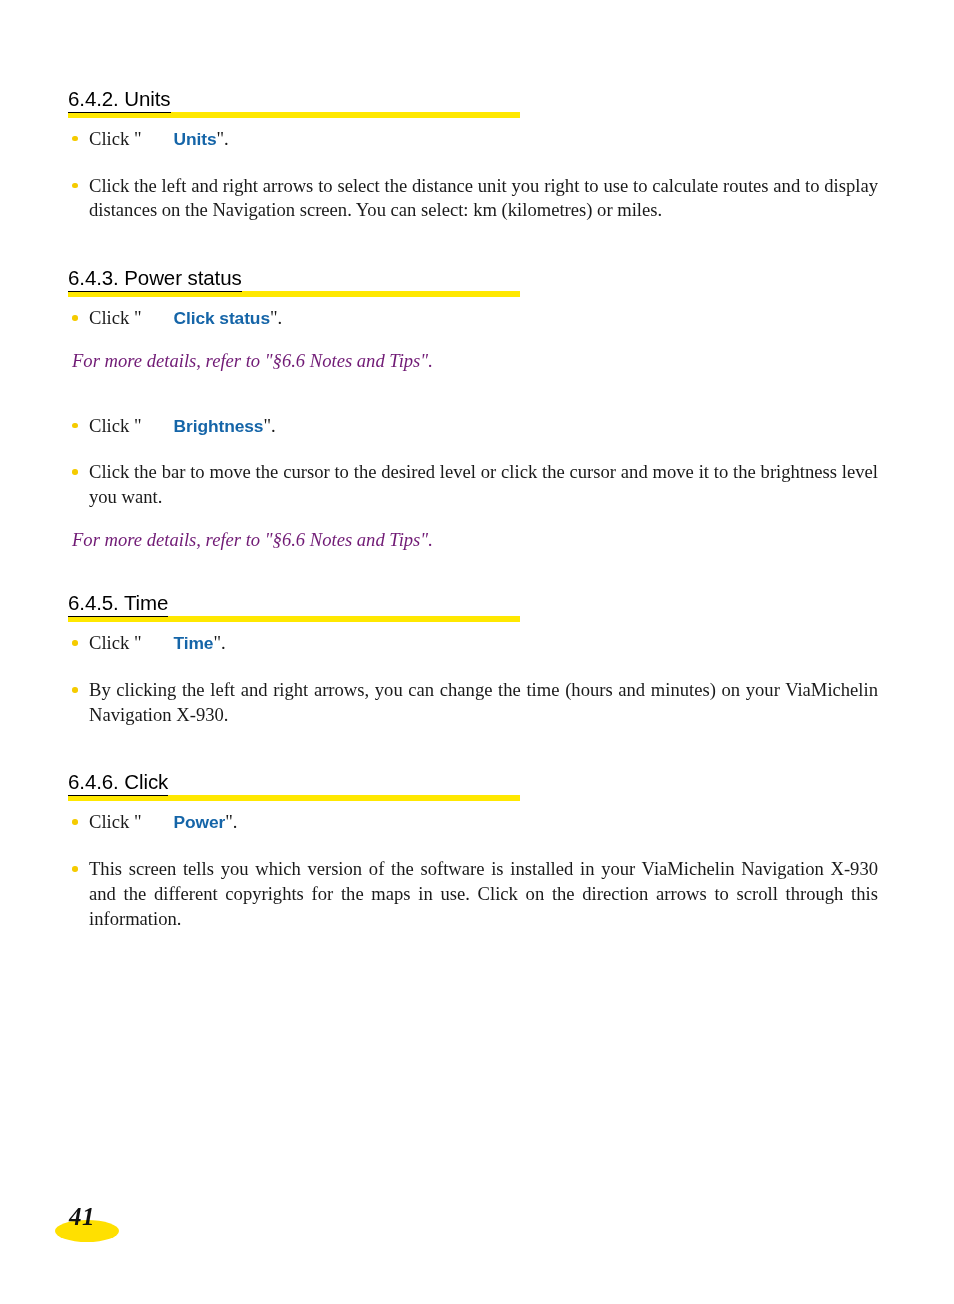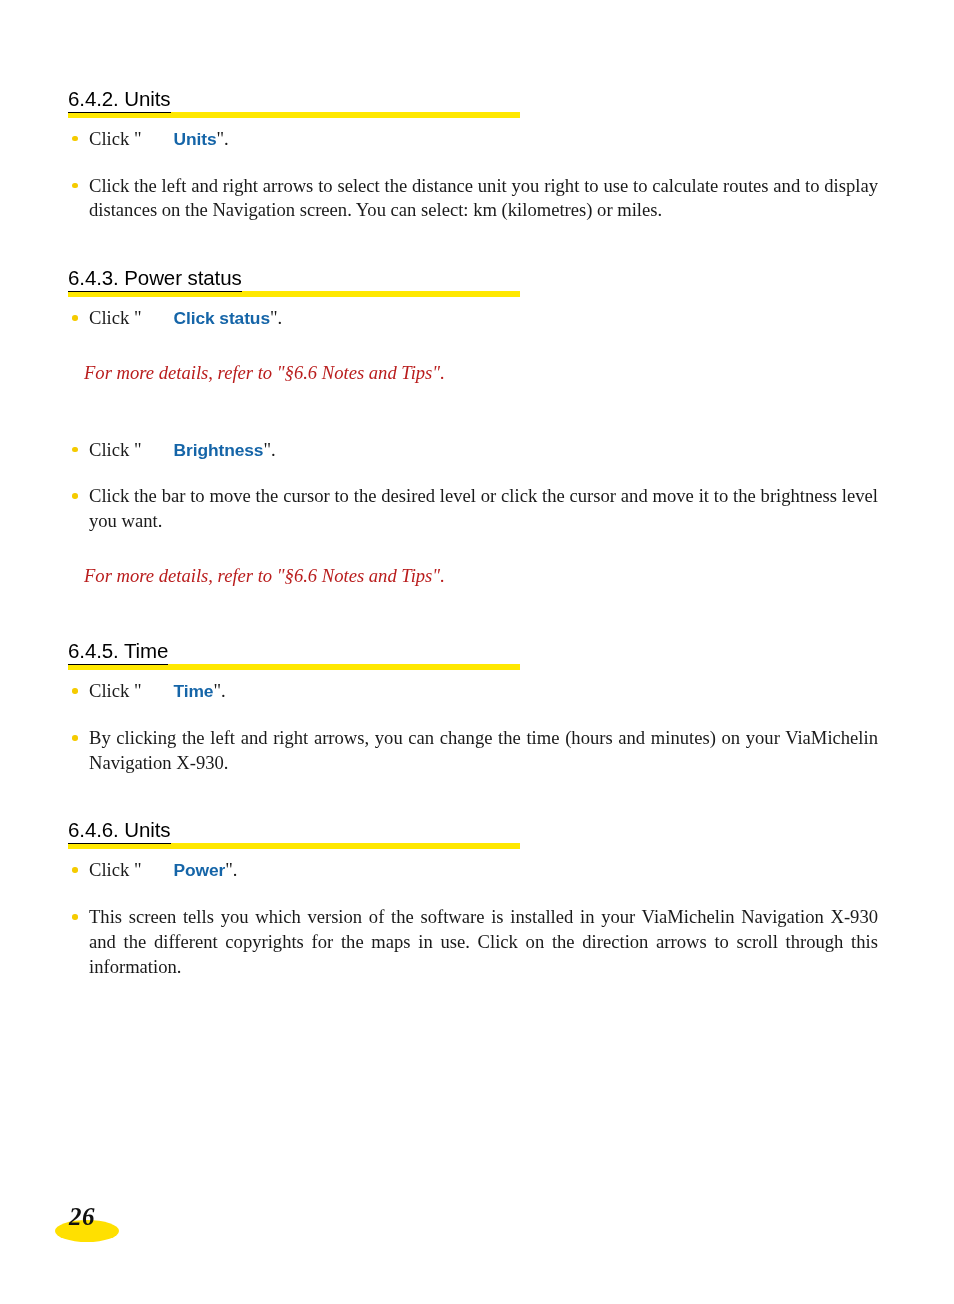--- a/index.html
+++ b/index.html
@@ -99,22 +99,22 @@
     font-size: 17.4px;
     color: #1565a8;
     letter-spacing: -0.1px;
     margin-left: 32px;
   }
 
   .note {
     font-style: italic;
     font-size: 18.6px;
     line-height: 1.33;
-    color: #b91c1c;
-    margin: 12px;
+    color: #701a75;
+    margin: 0;
     padding-left: 4px;
   }
 
   
   .gap-after-list { height: 18px; }
   .sec-gap { height: 44px; }
   .sec-gap-sm { height: 40px; }
 
   
   .pagenum-wrap {
@@ -179,25 +179,25 @@
       <div class="sec-gap-sm"></div>
       <div class="section">
         <div class="heading-wrap"><div class="heading-bar"></div><div class="heading-text">6.4.5. Time</div></div>
         <ul class="blist">
           <li class="short"><span>Click "</span><span class="blue">Time</span><span>".</span></li>
           <li><span>By clicking the left and right arrows, you can change the time (hours and minutes) on your ViaMichelin Navigation X-930.</span></li>
         </ul>
       </div>
       <div class="sec-gap"></div>
       <div class="section">
-        <div class="heading-wrap"><div class="heading-bar"></div><div class="heading-text">6.4.6. Units</div></div>
+        <div class="heading-wrap"><div class="heading-bar"></div><div class="heading-text">6.4.6. Click</div></div>
         <ul class="blist">
           <li class="short"><span>Click "</span><span class="blue">Power</span><span>".</span></li>
           <li><span>This screen tells you which version of the software is installed in your ViaMichelin Navigation X-930 and the different copyrights for the maps in use. Click on the direction arrows to scroll through this information.</span></li>
         </ul>
       </div>
     </div>
 
   <div class="pagenum-wrap">
     <div class="pagenum-ellipse"></div>
-    <div class="pagenum-text">26</div>
+    <div class="pagenum-text">41</div>
   </div>
 </div>
 
 </body></html>

